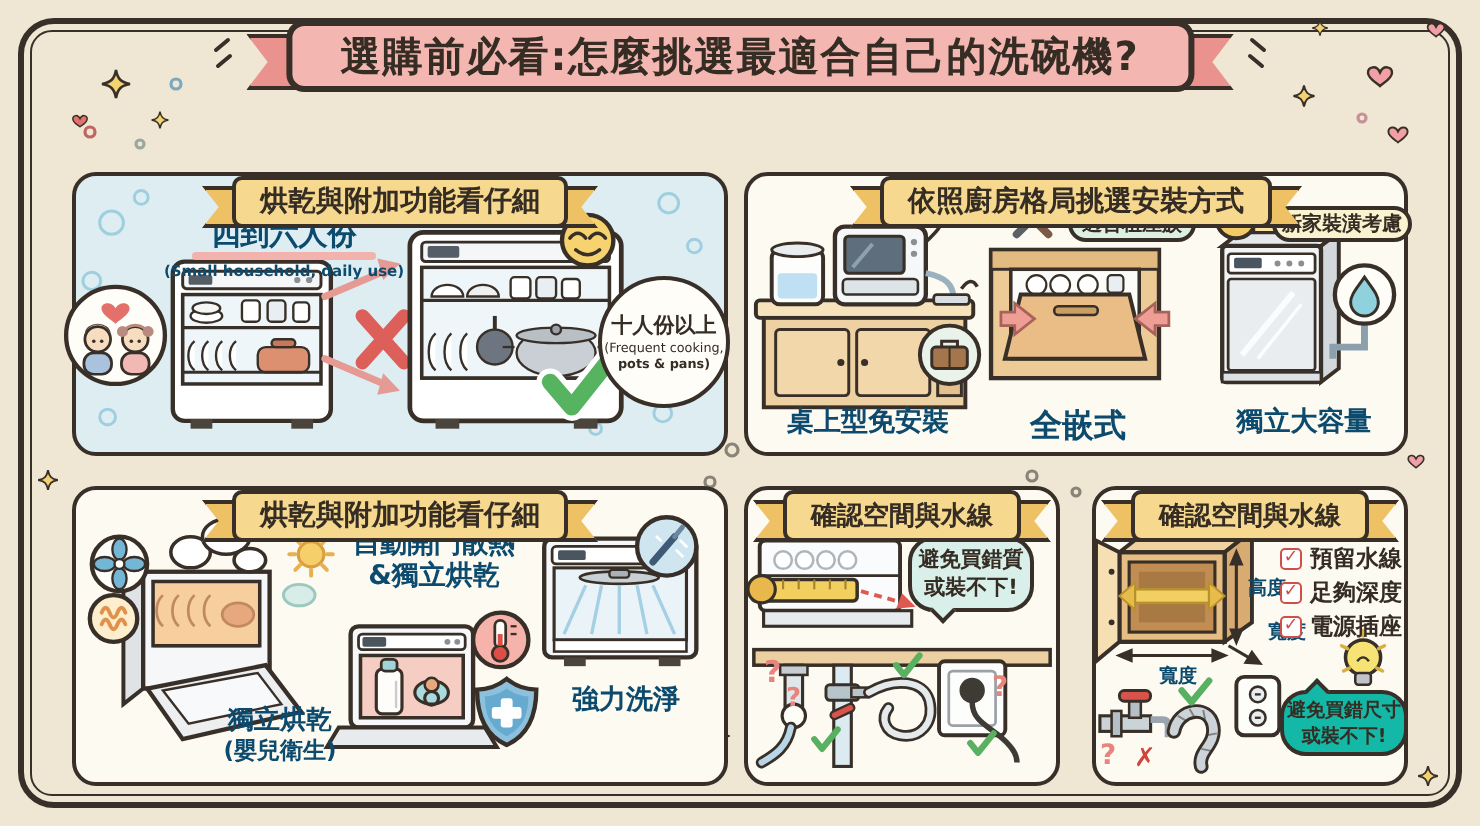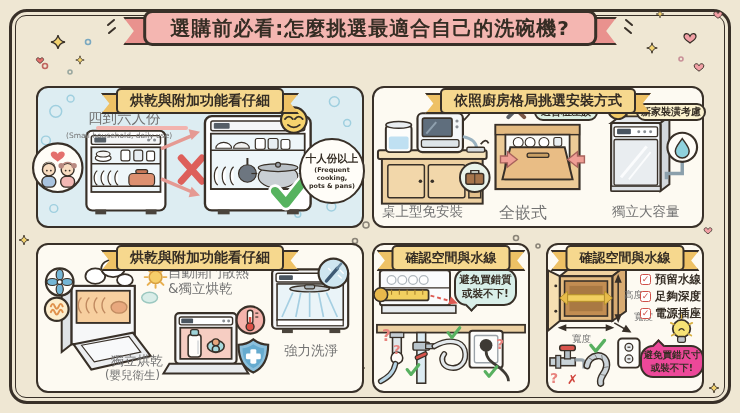--- a/index.html
+++ b/index.html
@@ -14,28 +14,28 @@
   .art{position:absolute;left:0;top:0;width:100%;height:100%;overflow:visible;z-index:1}
   .ribbon{position:absolute;left:50%;transform:translateX(-50%);z-index:6}
   .ribbon .wing{position:absolute;top:5px;width:22px;height:21px;background:#eec165;border:2px solid #383028;z-index:1}
   .ribbon .wing.l{left:-15px;clip-path:polygon(0 0,100% 0,100% 100%,0 100%,38% 50%)}
   .ribbon .wing.r{right:-15px;clip-path:polygon(0 0,100% 0,62% 50%,100% 100%,0 100%)}
   .ribbon .core{position:relative;z-index:2;height:26px;background:#f6d88e;border:2.5px solid #383028;border-radius:5px;display:flex;align-items:center;justify-content:center;padding:0 12px;font-weight:700;font-size:14px;white-space:nowrap}
   .ribbon.pink .wing{background:#e9928e;top:7px;width:28px;height:28px}
   .ribbon.pink .wing.l{left:-20px}
   .ribbon.pink .wing.r{right:-20px}
   .ribbon.pink .core{height:36px;background:#f4b6b1;border-width:3px;border-radius:9px;font-size:20px;letter-spacing:1px;padding:0 24px}
-  .t{position:absolute;font-weight:400;color:#737373;line-height:1.2;white-space:nowrap;z-index:4}
+  .t{position:absolute;font-weight:700;color:#0c4a6e;text-align:center;line-height:1.2;white-space:nowrap;z-index:4}
   .uline{position:absolute;height:4px;background:#f2b3ae;border-radius:2px;z-index:3}
   .pill{position:absolute;border:2px solid #383028;border-radius:10px;display:flex;align-items:center;justify-content:center;font-size:10px;font-weight:700;z-index:4;white-space:nowrap}
   .bubble{position:absolute;border:2.2px solid #383028;border-radius:13px;display:flex;flex-direction:column;align-items:center;justify-content:center;font-weight:700;z-index:4;text-align:center}
   .bubble .tail{position:absolute;width:9px;height:9px;background:inherit;transform:rotate(45deg)}
   .bubble.teal{background:#d9efe9}
   .bubble.teal .tail{bottom:-6px;left:11px;border-right:2.2px solid #383028;border-bottom:2.2px solid #383028}
-  .bubble.yellow{background:#ec4899}
+  .bubble.yellow{background:#14b8a6}
   .bubble.yellow .tail{top:-6px;left:12px;border-left:2.2px solid #383028;border-top:2.2px solid #383028}
   .circle-bubble{position:absolute;border-radius:50%;background:#fffdf8;border:2.2px solid #383028;display:flex;flex-direction:column;align-items:center;justify-content:center;z-index:4;text-align:center}
   .mark{position:absolute;font-weight:800;color:#e8837d;z-index:5;line-height:1}
   .check-row{position:absolute;display:flex;align-items:center;gap:4px;height:14px;z-index:4}
   .cbox{width:11px;height:11px;border:1.8px solid #cf5049;border-radius:2.5px;background:#fff;display:flex;align-items:center;justify-content:center;flex:none}
   .cmark{color:#cf5049;font-size:9px;font-weight:800;line-height:1}
   .clabel{font-size:11.5px;font-weight:700}
 </style>
 </head>
 <body>
@@ -198,21 +198,21 @@
       <g fill="none" stroke-linecap="round" stroke-linejoin="round">
         <path d="M240,106 L251,119 L272,92" stroke="#fff" stroke-width="14"></path>
         <path d="M240,106 L251,119 L272,92" stroke="#56b35f" stroke-width="8.5"></path>
       </g>
     </svg>
     <div class="t" style="left:50px;top:22px;width:108px;font-size:14.5px">四到六人份</div>
     <div class="uline" style="left:58px;top:38px;width:92px"></div>
     <div class="t" style="left:28px;top:43px;width:152px;font-size:7.5px">(Small household, daily use)</div>
     <div class="circle-bubble" style="left:261px;top:50px;width:66px;height:66px">
       <div style="font-size:10.5px;font-weight:700">十人份以上</div>
-      <div style="font-size:6.4px;font-weight:700">(Frequent cooking,</div>
+      <div style="font-size:6.4px;font-weight:400">(Frequent cooking,</div>
       <div style="font-size:6.4px;font-weight:700">pots &amp; pans)</div>
     </div>
   </section>
 
   <section class="panel" style="left:372px;top:86px;width:332px;height:142px">
     <div class="ribbon">
       <div class="wing l"></div>
       <div class="wing r"></div>
       <div class="core">依照廚房格局挑選安裝方式</div>
     </div>

